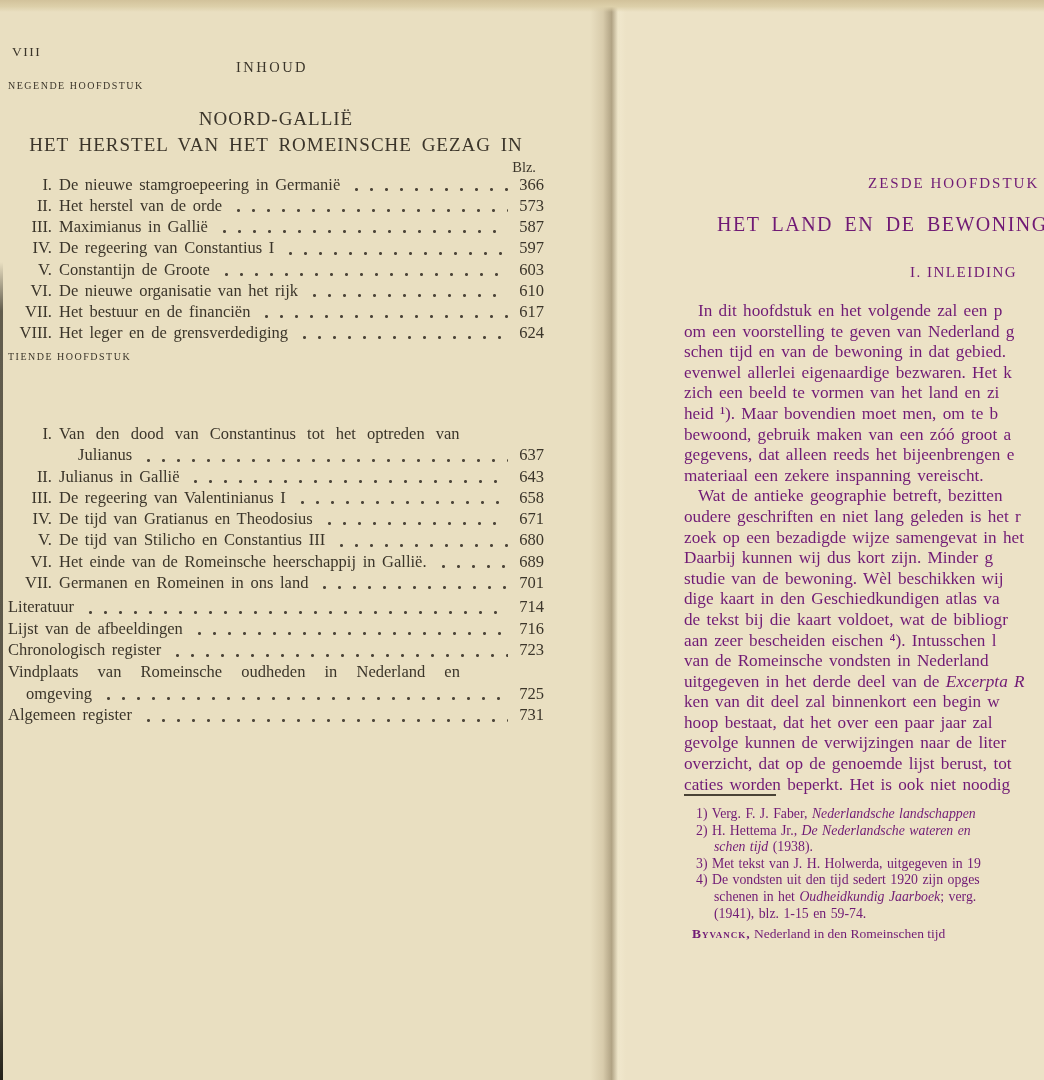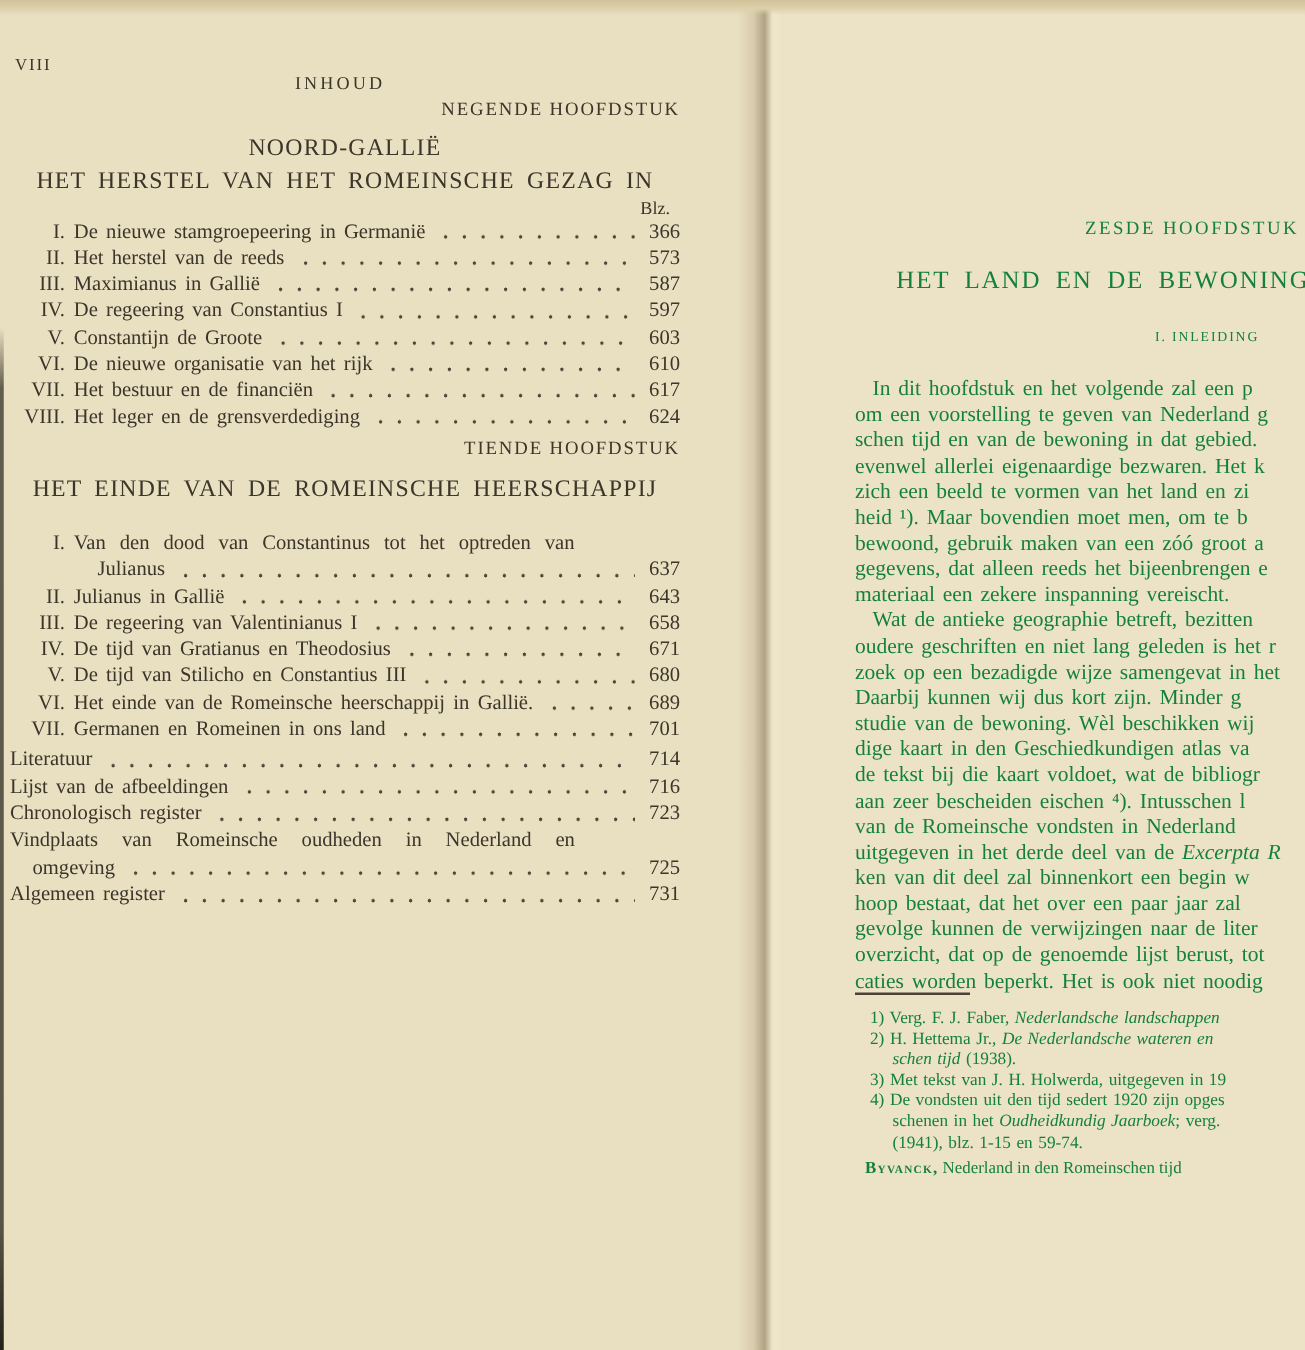--- a/index.html
+++ b/index.html
@@ -14,22 +14,22 @@
           background:linear-gradient(90deg, rgba(125,100,58,0) 0%, rgba(125,100,58,0.16) 36%,
                      rgba(92,73,40,0.40) 60%, rgba(244,236,210,0.55) 78%, rgba(244,236,210,0) 100%); }
   .left-edge { position:absolute; left:0; top:262px; width:3px; height:818px;
           background:linear-gradient(180deg, rgba(40,37,28,0) 0%, rgba(40,37,28,0.7) 6%,
                      rgba(40,37,28,0.75) 88%, rgba(25,23,16,0.95) 100%); }
 
   
   .folio { position:absolute; left:12px; top:44px; font-size:13.5px; letter-spacing:1.5px; }
   .runhead { position:absolute; left:8px; top:59px; width:528px; text-align:center;
              font-size:14.5px; letter-spacing:2.5px; }
-  .kicker { position:absolute; left:8px; width:536px; text-align:right;
-            font-size:15px; letter-spacing:1.5px; white-space:nowrap; }
+  .kicker { position:absolute; left:8px; width:536px; text-align:left;
+            font-size:10px; letter-spacing:1.5px; white-space:nowrap; }
   .chap-title { position:absolute; left:8px; width:536px; text-align:center;
             font-size:19px; letter-spacing:1px; word-spacing:4px; line-height:26px; }
   .blz { position:absolute; left:8px; top:159px; width:528px; text-align:right; font-size:14.5px; }
 
   .toc { position:absolute; left:8px; width:536px; font-size:16.5px; }
   .toc-row { display:flex; align-items:baseline; height:21.15px; white-space:nowrap; }
   .toc2 .toc-row { height:21.3px; }
   .back .toc-row { height:21.7px; }
   .rn { flex:none; width:44px; text-align:right; padding-right:7px; }
   .tt { flex:none; word-spacing:2.5px; }
@@ -38,26 +38,26 @@
             background-image:radial-gradient(circle, #4d463a 1.3px, rgba(77,70,58,0) 1.6px);
             background-size:15px 5px; background-repeat:repeat-x; background-position:0 bottom; }
   .pg { flex:none; width:34px; text-align:right; }
   .spread { word-spacing:7px; }
   .bm-spread { word-spacing:15px; }
   .cont { padding-left:70px; }
   .cont-sm { padding-left:18px; }
 
   
   .rp { position:absolute; left:620px; top:0; width:424px; height:1080px; overflow:hidden;
-        color:#15803d; }
+        color:#701a75; }
   .rp .kick { position:absolute; left:248px; top:175px; font-size:15px;
         letter-spacing:2px; white-space:nowrap; }
   .rp .ctitle { position:absolute; left:97px; top:213px; font-size:20px;
         letter-spacing:1.5px; word-spacing:5px; white-space:nowrap; }
-  .rp .sect { position:absolute; left:304px; top:264px; font-size:11px;
+  .rp .sect { position:absolute; left:290px; top:264px; font-size:15px;
         letter-spacing:1.5px; white-space:nowrap; }
   .body-col { position:absolute; left:64px; top:301px; width:580px;
         font-size:17.2px; line-height:20.6px; word-spacing:2px; }
   .body-col div { white-space:nowrap; }
   .ind { text-indent:14px; }
   .fn-rule { position:absolute; left:64px; top:794px; width:92px; height:0;
         border-top:2px solid #4a4336; }
   .fns { position:absolute; left:64px; top:806px; width:580px;
         font-size:13.8px; line-height:16.6px; word-spacing:1px; }
   .fns div { white-space:nowrap; }
@@ -88,21 +88,21 @@
 
   <div class="toc" style="top:175px">
     <div class="toc-row">
         <span class="rn">I.</span>
         <span class="tt">De nieuwe stamgroepeering in Germanië</span>
         <span class="leader"></span>
         <span class="pg">366</span>
       </div>
     <div class="toc-row">
         <span class="rn">II.</span>
-        <span class="tt">Het herstel van de reeds</span>
+        <span class="tt">Het herstel van de orde</span>
         <span class="leader"></span>
         <span class="pg">573</span>
       </div>
     <div class="toc-row">
         <span class="rn">III.</span>
         <span class="tt">Maximianus in Gallië</span>
         <span class="leader"></span>
         <span class="pg">587</span>
       </div>
     <div class="toc-row">
@@ -131,21 +131,20 @@
       </div>
     <div class="toc-row">
         <span class="rn">VIII.</span>
         <span class="tt">Het leger en de grensverdediging</span>
         <span class="leader"></span>
         <span class="pg">624</span>
       </div>
   </div>
 
   <div class="kicker" style="top:351px">TIENDE HOOFDSTUK</div>
-  <div class="chap-title" style="top:379px">HET EINDE VAN DE ROMEINSCHE HEERSCHAPPIJ</div>
 
   <div class="toc toc2" style="top:424px">
     <div class="toc-row">
         <span class="rn">I.</span>
         <span class="tt spread">Van den dood van Constantinus tot het optreden van</span>
       </div>
     <div class="toc-row">
         <span class="tt cont">Julianus</span>
         <span class="leader"></span>
         <span class="pg">637</span>

